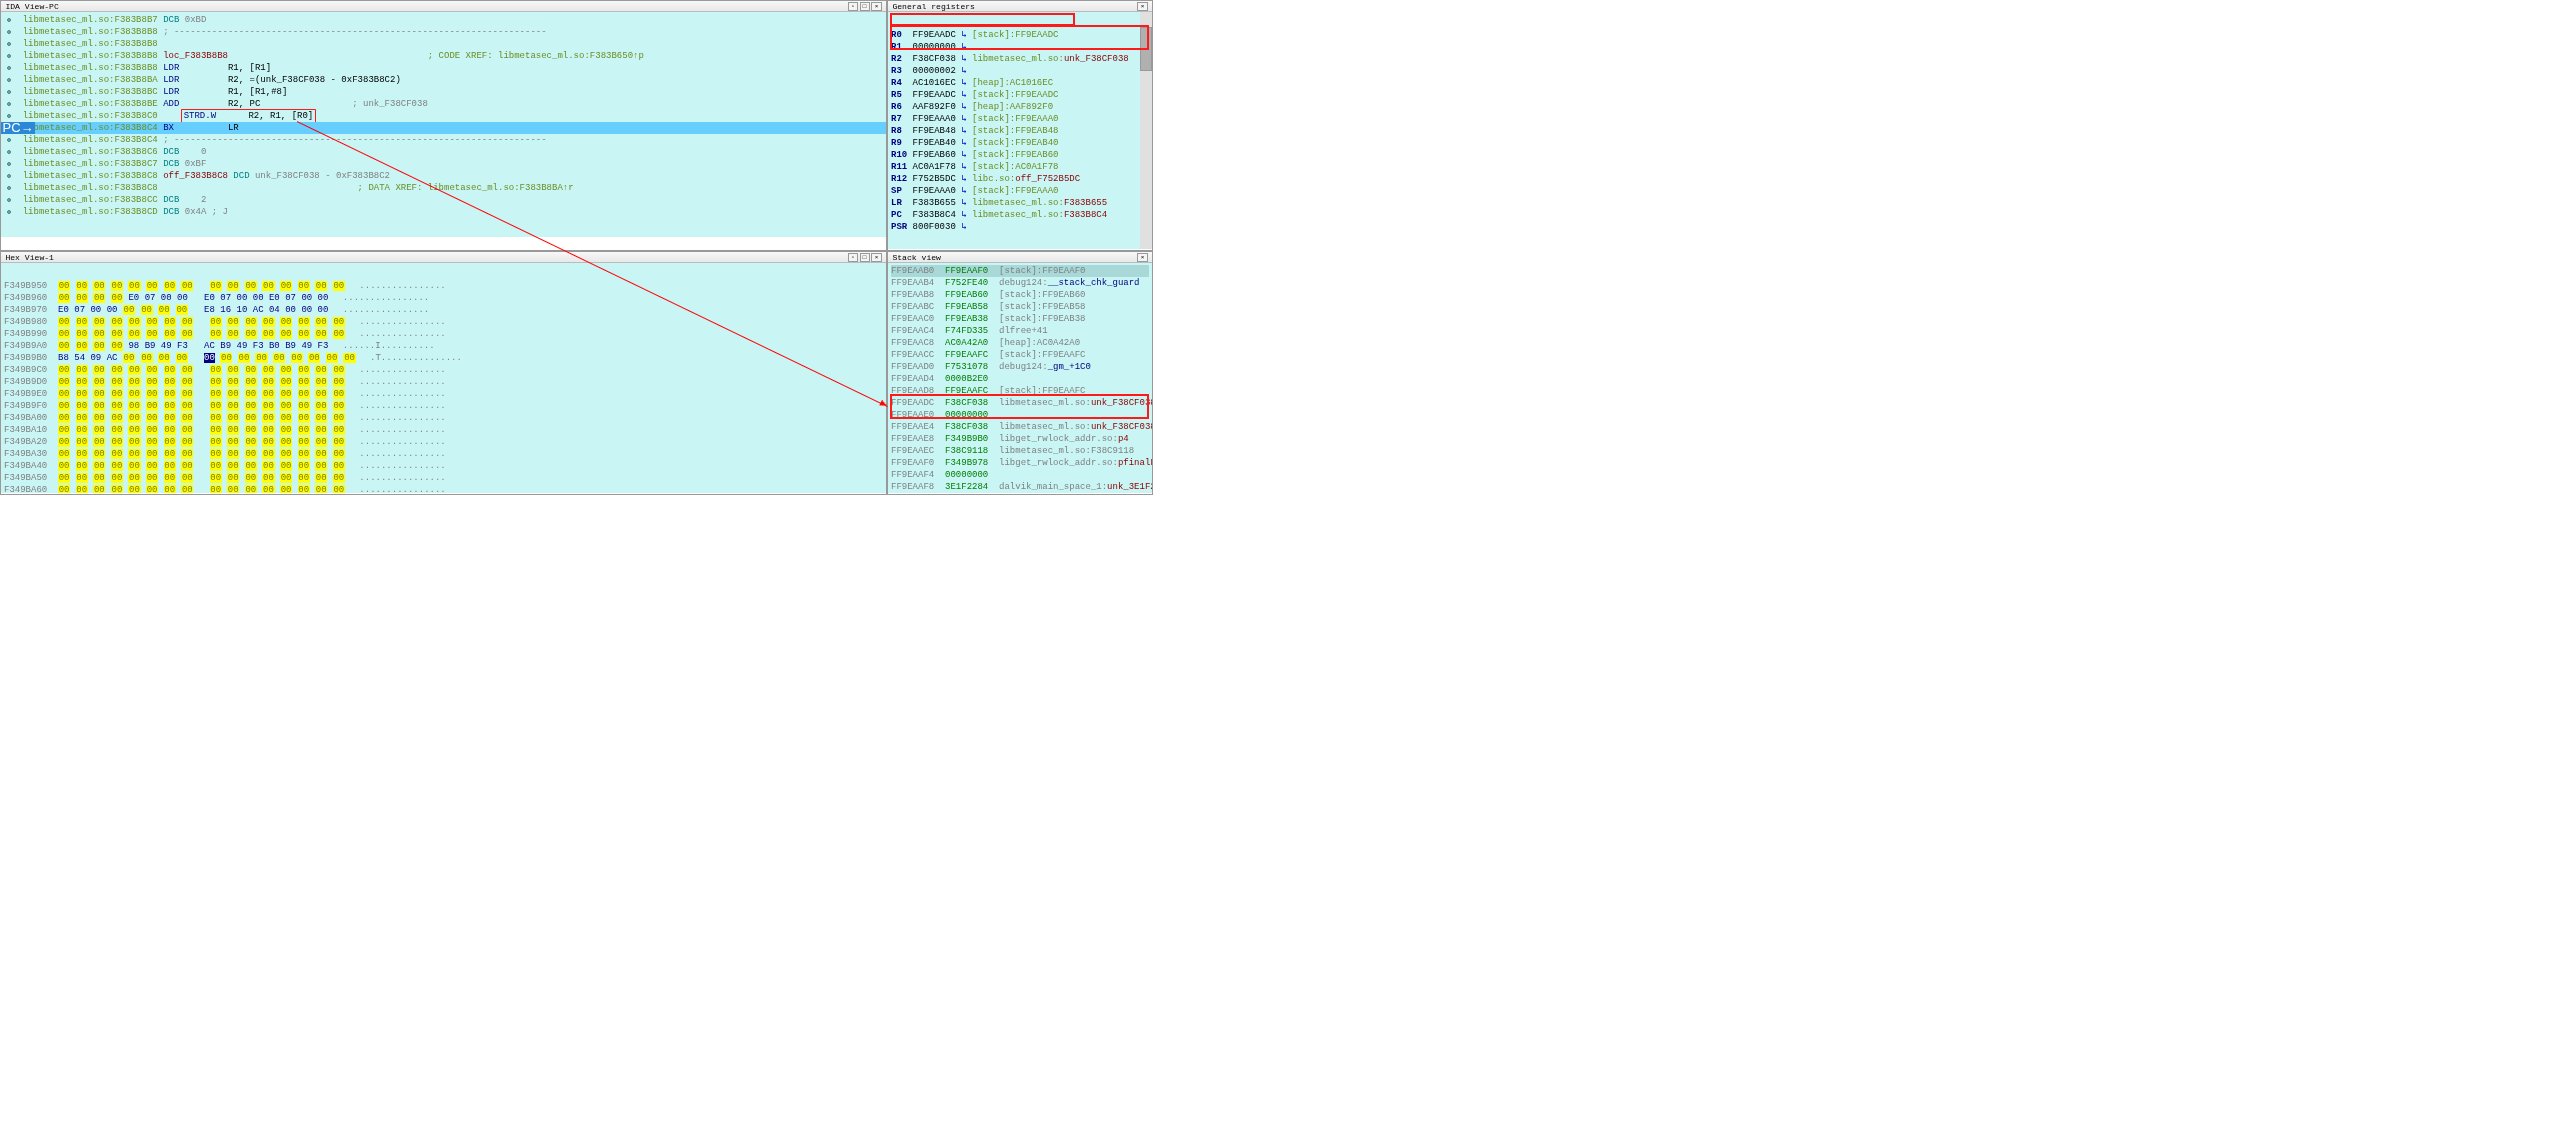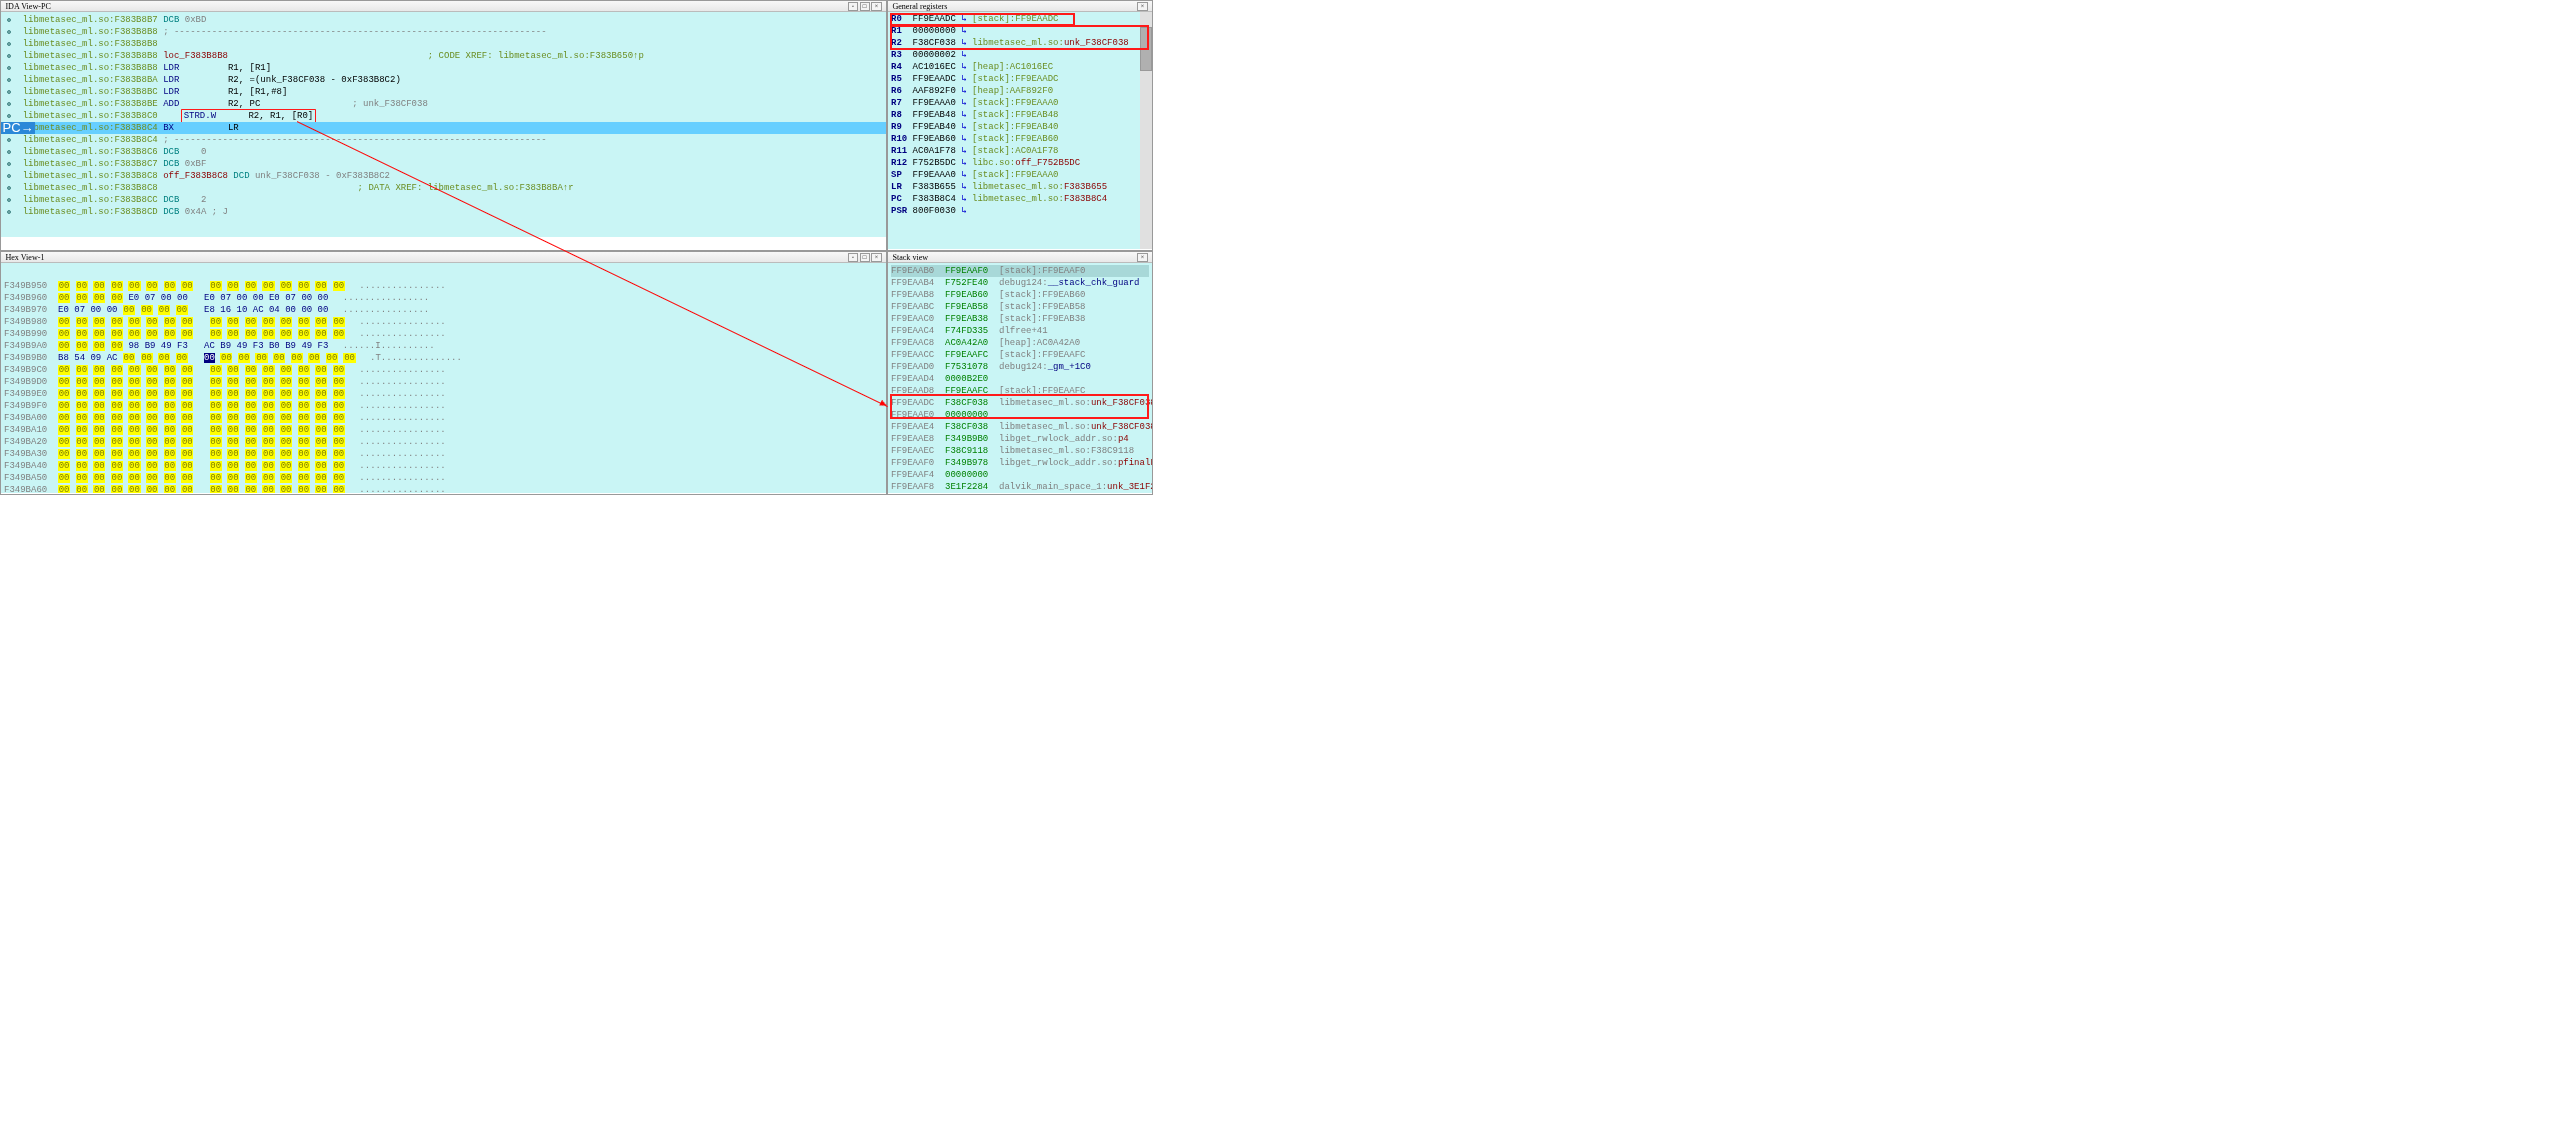--- a/index.html
+++ b/index.html
@@ -14,21 +14,21 @@
     grid-template-columns: 1fr 266px;
     grid-template-rows: 251px 244px;
     width: 1153px;
     height: 502px;
   }
   .pane { border: 0.7px solid #999; position: relative; overflow: hidden; }
   .pane-title {
     background: linear-gradient(#f8f8f8, #e8e8e8);
     border-bottom: 0.7px solid #bbb;
     padding: 0.7px 4.4px;
-    font-family: Liberation Serif, serif;
+    font-family: Liberation Mono, monospace;
     font-size: 8.1px;
     display: flex;
     justify-content: space-between;
     align-items: center;
   }
   .pane-buttons { display: flex; gap: 1.5px; }
   .pane-btn {
     width: 10.3px; height: 9px;
     border: 0.7px solid #999; background: #f4f4f4;
     font-size: 6px; line-height: 7.4px; text-align: center; cursor: pointer;
@@ -55,21 +55,21 @@
   
   .hex-body { background: #c9f5f5; height: calc(100% - 12px); overflow: auto; padding: 17px 3px; }
   .hex-line { white-space: pre; line-height: 12px; }
   .addr { color: #808080; }
   .hex-y { background: #ffff00; color: #808000; padding: 0 0.7px; margin: 0 0; }
   .hex-w { color: #000080; }
   .hex-cur { background: #000080; color: #fff; }
   .ascii { color: #808080; margin-left: 9px; }
 
   
-  .reg-body { background: #c9f5f5; height: calc(100% - 12px); overflow: auto; padding: 1px 3px; position: relative; }
+  .reg-body { background: #c9f5f5; height: calc(100% - 12px); overflow: auto; padding: 17px 3px; position: relative; }
   .reg-line { white-space: pre; line-height: 12px; position: relative; }
   .rn { color: #000080; font-weight: bold; }
   .rv { color: #000; }
   .tick { color: #0000d0; }
   .lnk-olive { color: #6b8e23; }
   .reg-scroll { position: absolute; right: 0; top: 0; bottom: 0; width: 12px; background: #e0e0e0; }
   .reg-thumb { position: absolute; right: 0; top: 15px; width: 12px; height: 44px; background: #b0b0b0; border:0.7px solid #999; }
 
   
   .stk-body { background: #c9f5f5; height: calc(100% - 12px); overflow: auto; padding: 1.5px 3px; position: relative; }

